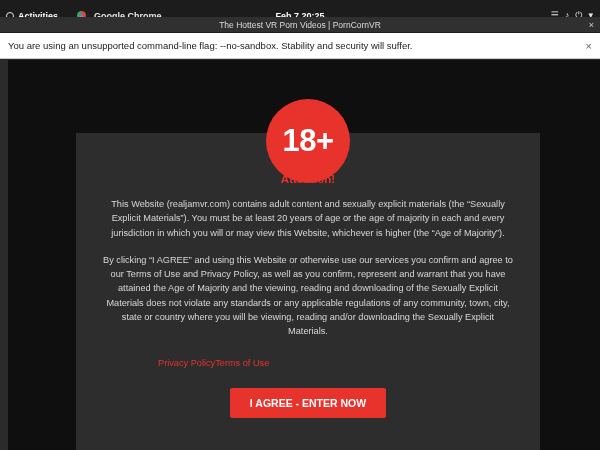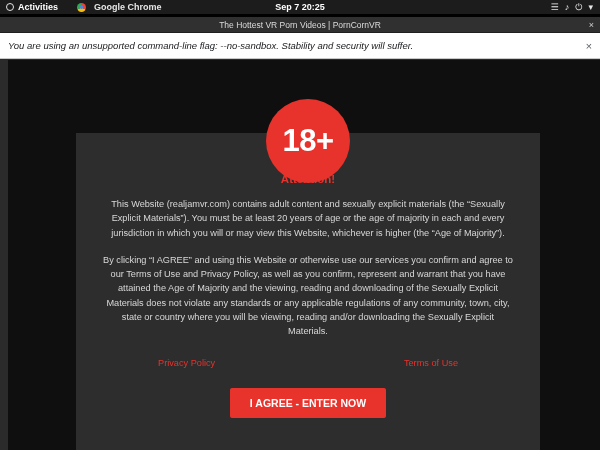--- a/index.html
+++ b/index.html
@@ -6,21 +6,21 @@
   html, body {
     width: 600px; height: 450px;
     background: #000;
     font-family: "Liberation Sans", sans-serif;
     overflow: hidden;
   }
 
   
   .topbar {
     position: absolute; top: 0; left: 0;
-    width: 600px; height: 14px;
+    width: 600px; height: 31px;
     background: #1c1c1c;
     display: flex; align-items: center;
     color: #e6e6e6;
     font-size: 9px;
   }
   .topbar-left { display: flex; align-items: center; gap: 5px; padding-left: 6px; }
   .activities {
     display: flex; align-items: center; gap: 4px;
     color: #ffffff; font-size: 9px; font-weight: 700;
   }
@@ -72,21 +72,20 @@
   }
 
   
   .infobar {
     height: 26px; width: 100%;
     background: #ffffff;
     border-bottom: 1px solid #c8c8c8;
     display: flex; align-items: center;
     padding: 0 8px;
     position: relative;
-    font-style: italic;
   }
   .infobar-text { font-size: 9.5px; color: #202124; }
   .infobar-close {
     position: absolute; right: 8px; top: 50%; transform: translateY(-50%);
     font-size: 11px; color: #5f6368; line-height: 1; cursor: pointer;
   }
 
   
   .page {
     position: absolute; top: 43px; left: 8px;
@@ -115,21 +114,21 @@
   }
   .attn {
     color: #e8322c; font-size: 11.5px; font-weight: 700;
     margin-bottom: 12px;
   }
   .para {
     color: #d8d8d8; font-size: 9.2px; line-height: 1.55;
     max-width: 410px; margin: 0 auto 13px auto;
   }
   .links {
-    display: flex; justify-content: space-between;
+    display: flex; 
     max-width: 300px; margin: 20px auto 0 auto;
   }
   .link {
     color: #e8322c; font-size: 9.2px; text-decoration: none; cursor: pointer;
   }
   .agree-btn {
     display: inline-block; margin-top: 20px;
     background: #e8322c; color: #ffffff;
     font-size: 10.5px; font-weight: 700;
     padding: 9px 20px; border: none; border-radius: 2px;
@@ -144,21 +143,21 @@
     <div class="activities">
       <span class="dot-icon"></span>
       <span>Activities</span>
     </div>
     <div class="chrome-entry">
       <span class="chrome-icon"></span>
       <span>Google Chrome</span>
     </div>
   </div>
 
-  <div class="topbar-center">Sep 7  20:25</div>
+  <div class="topbar-center">Feb 7  20:25</div>
 
   <div class="topbar-right">
     <span class="sysicon">☰</span>
     <span class="sysicon">♪</span>
     <span class="sysicon">⏻</span>
     <span class="sysicon">▾</span>
   </div>
 </div>
 
 <div class="window">

